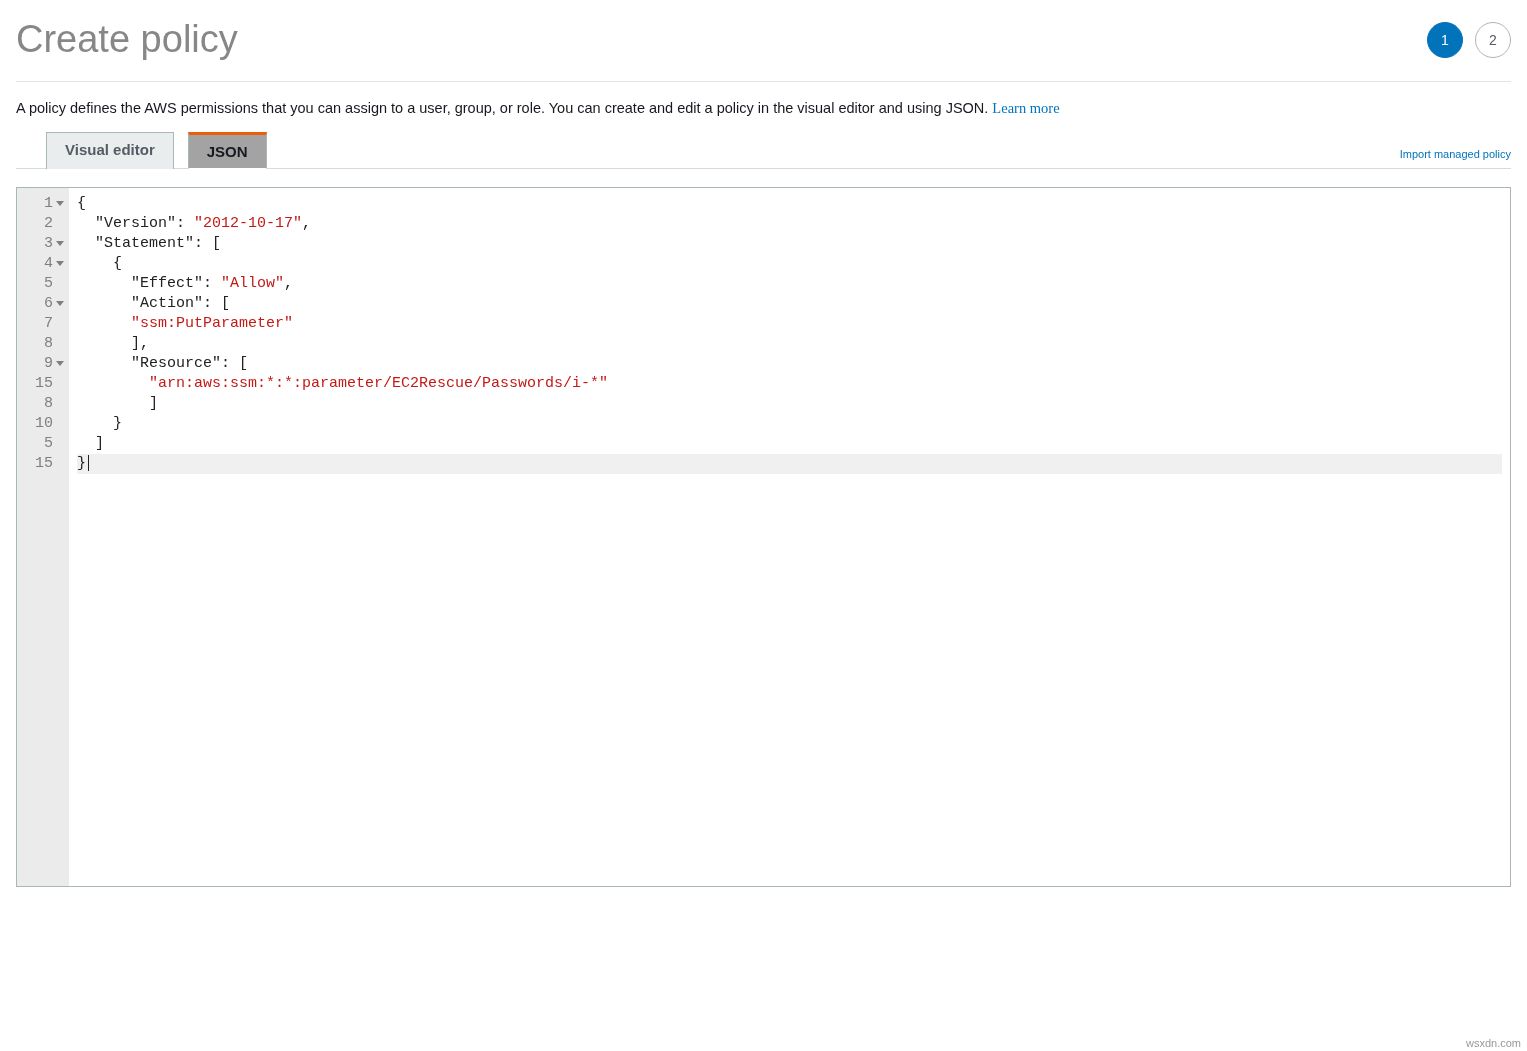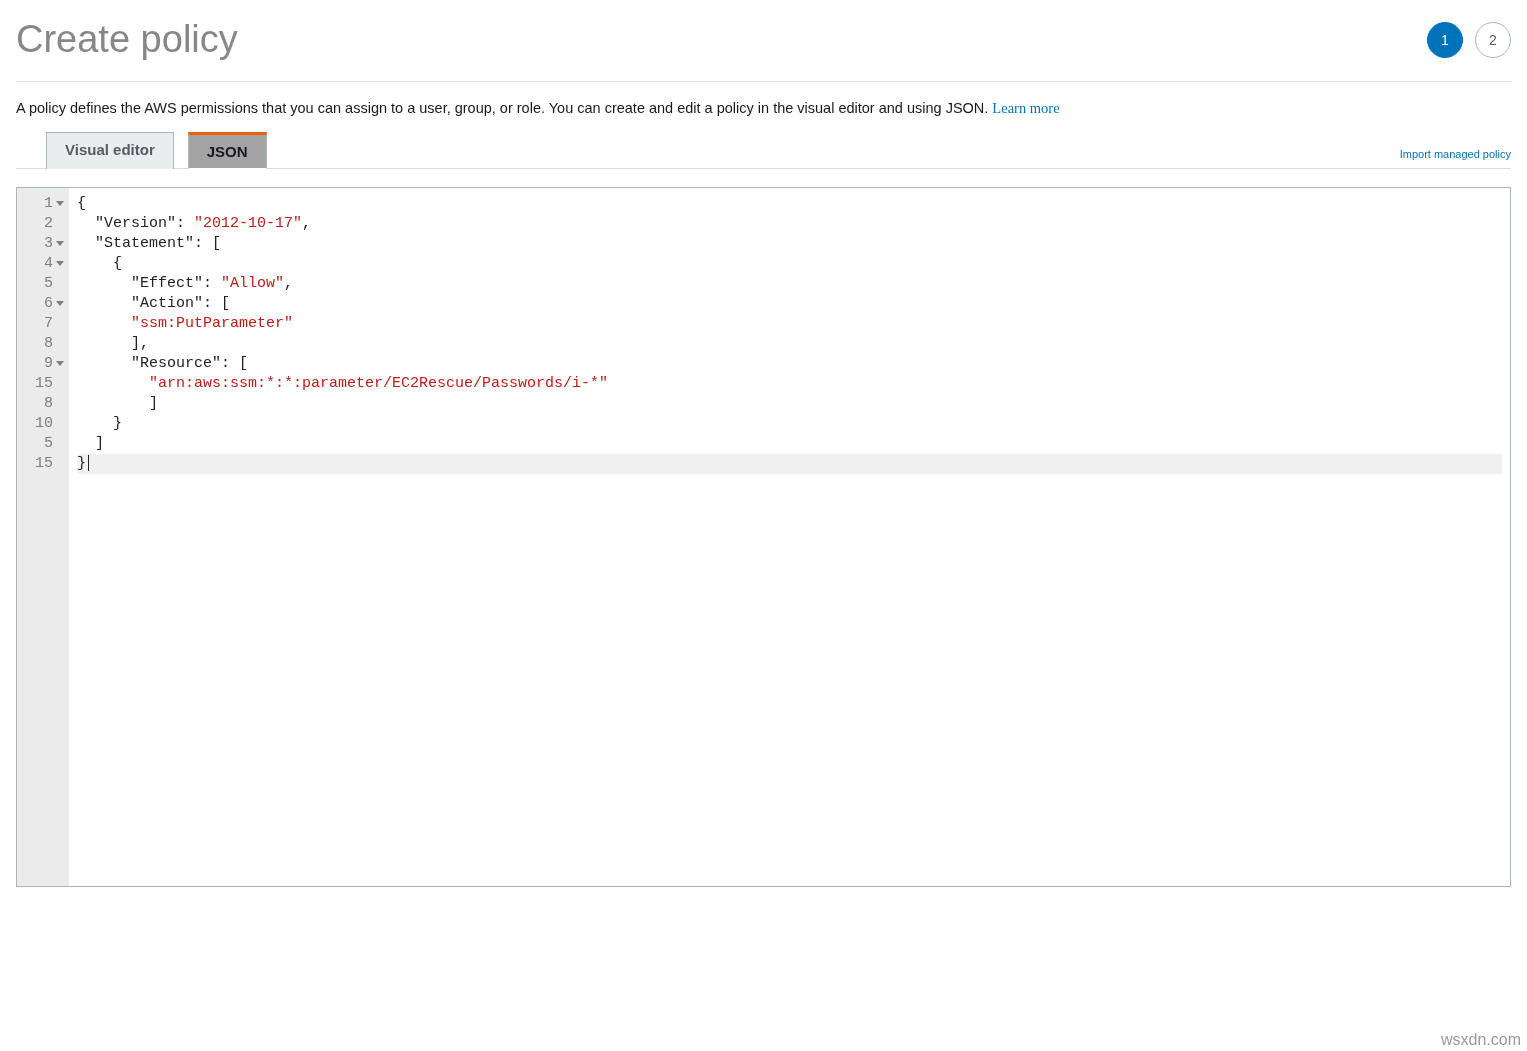--- a/index.html
+++ b/index.html
@@ -145,21 +145,21 @@
       width: 1px;
       height: 16px;
       background: #222;
       vertical-align: middle;
       margin-left: 2px;
     }
     .attribution {
       position: fixed;
       bottom: 2px;
       right: 6px;
-      font-size: 16px;
+      font-size: 11px;
       color: #999;
       font-family: Arial, sans-serif;
     }
   </style>
 </head>
 <body>
 
 <div class="container">
   <div class="header-row">
     <div class="page-title">Create policy</div>

